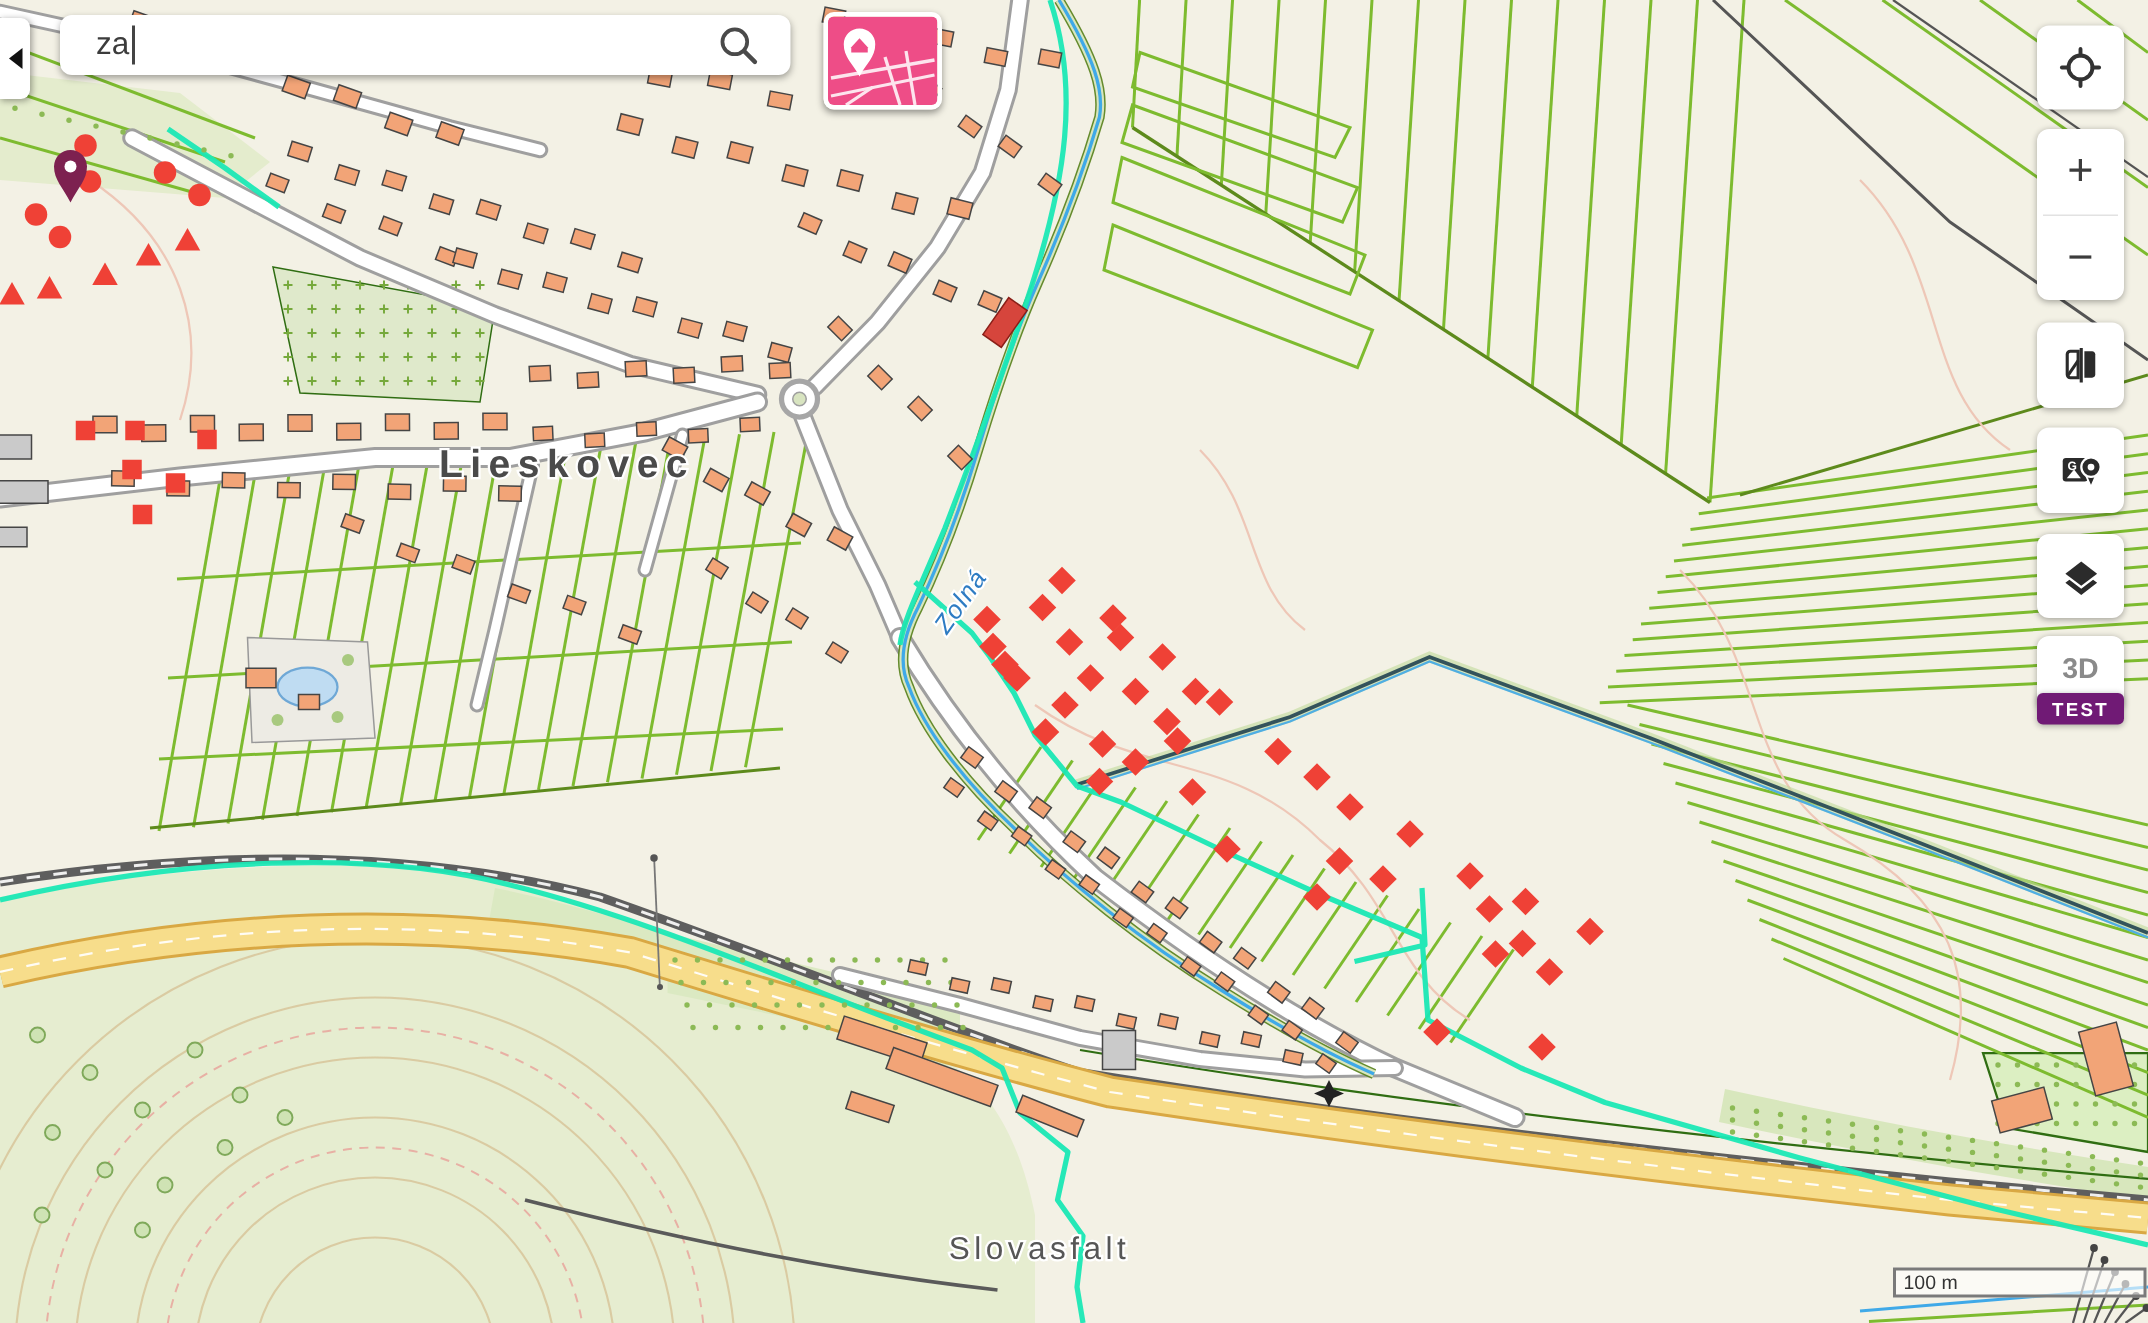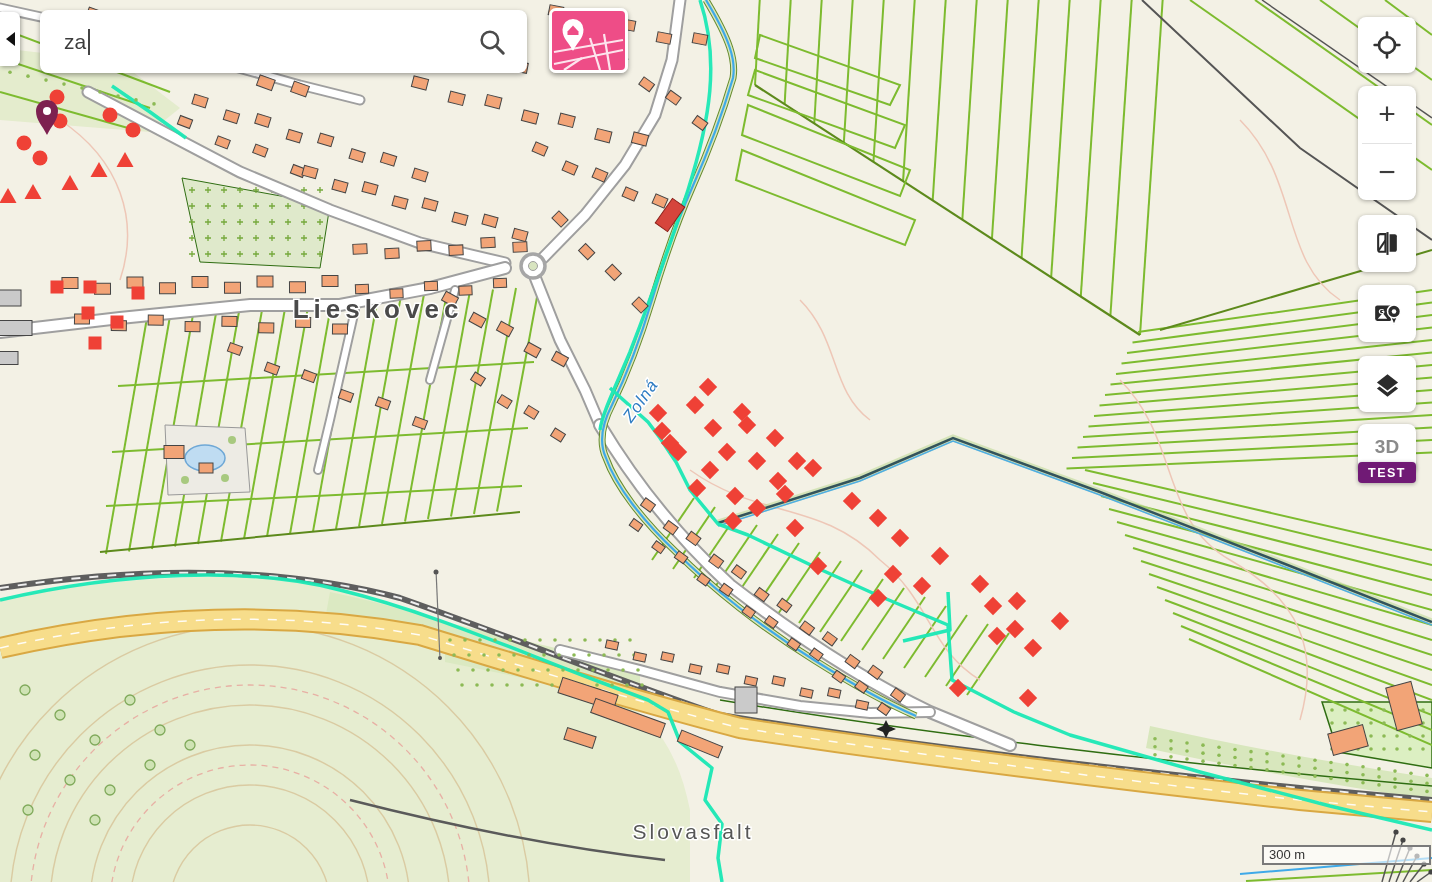--- a/index.html
+++ b/index.html
@@ -6,21 +6,21 @@
   #app{position:relative;width:1432px;height:882px;overflow:hidden;
        font-family:"Liberation Sans",sans-serif;background:#f3f1e5;}
   #mapsvg{position:absolute;left:0;top:0;width:1432px;height:882px;display:block;cursor:grab;}
   .shadow{box-shadow:0 2px 5px rgba(0,0,0,.35);}
   
   .collapse-tab{position:absolute;left:0;top:12px;width:20px;height:54px;background:#fff;
     border-radius:0 6px 6px 0;box-shadow:1px 1px 4px rgba(0,0,0,.35);display:flex;
     align-items:center;justify-content:center;cursor:pointer;}
   .tri-left{width:0;height:0;border-top:7px solid transparent;border-bottom:7px solid transparent;
     border-right:9px solid #111;}
-  .searchbar{position:absolute;left:40px;top:10px;width:487px;height:63px;background:#fff;
+  .searchbar{position:absolute;left:40px;top:10px;width:487px;height:40px;background:#fff;
     border-radius:8px;display:flex;align-items:center;padding:0 18px 0 24px;box-sizing:border-box;}
   .search-text{font-size:21px;color:#3c3c3c;}
   .caret{width:1.5px;height:26px;background:#444;margin-left:2px;animation:blink 1.1s step-end infinite;}
   @keyframes blink{50%{opacity:0;}}
   .search-spacer{flex:1;}
   .search-btn{width:34px;height:34px;display:flex;align-items:center;justify-content:center;cursor:pointer;}
   
   .basemap-btn{position:absolute;left:549px;top:8px;width:73px;height:59px;border-radius:7px;
     border:3px solid #fff;box-sizing:content-box;overflow:hidden;cursor:pointer;
     box-shadow:0 2px 5px rgba(0,0,0,.4);}
@@ -734,14 +734,14 @@
   <div class="ctl ctl-layers">
     <svg width="27" height="27" viewBox="0 0 26 26">
       <path d="M13 3.2 L23.2 11 L13 18.8 L2.8 11 Z" fill="#2b2b2b"></path>
       <path d="M5.4 14.9 L2.8 16.9 L13 24.7 L23.2 16.9 L20.6 14.9 L13 20.7 Z" fill="#2b2b2b"></path>
     </svg>
   </div>
 
   <div class="btn3d">3D</div>
   <div class="badge-test" id="testBadge" style="background: #701a75;">TEST</div>
 
-  <div class="scalebar">300 m</div>
+  <div class="scalebar">100 m</div>
 </div>
 
 </body></html>

